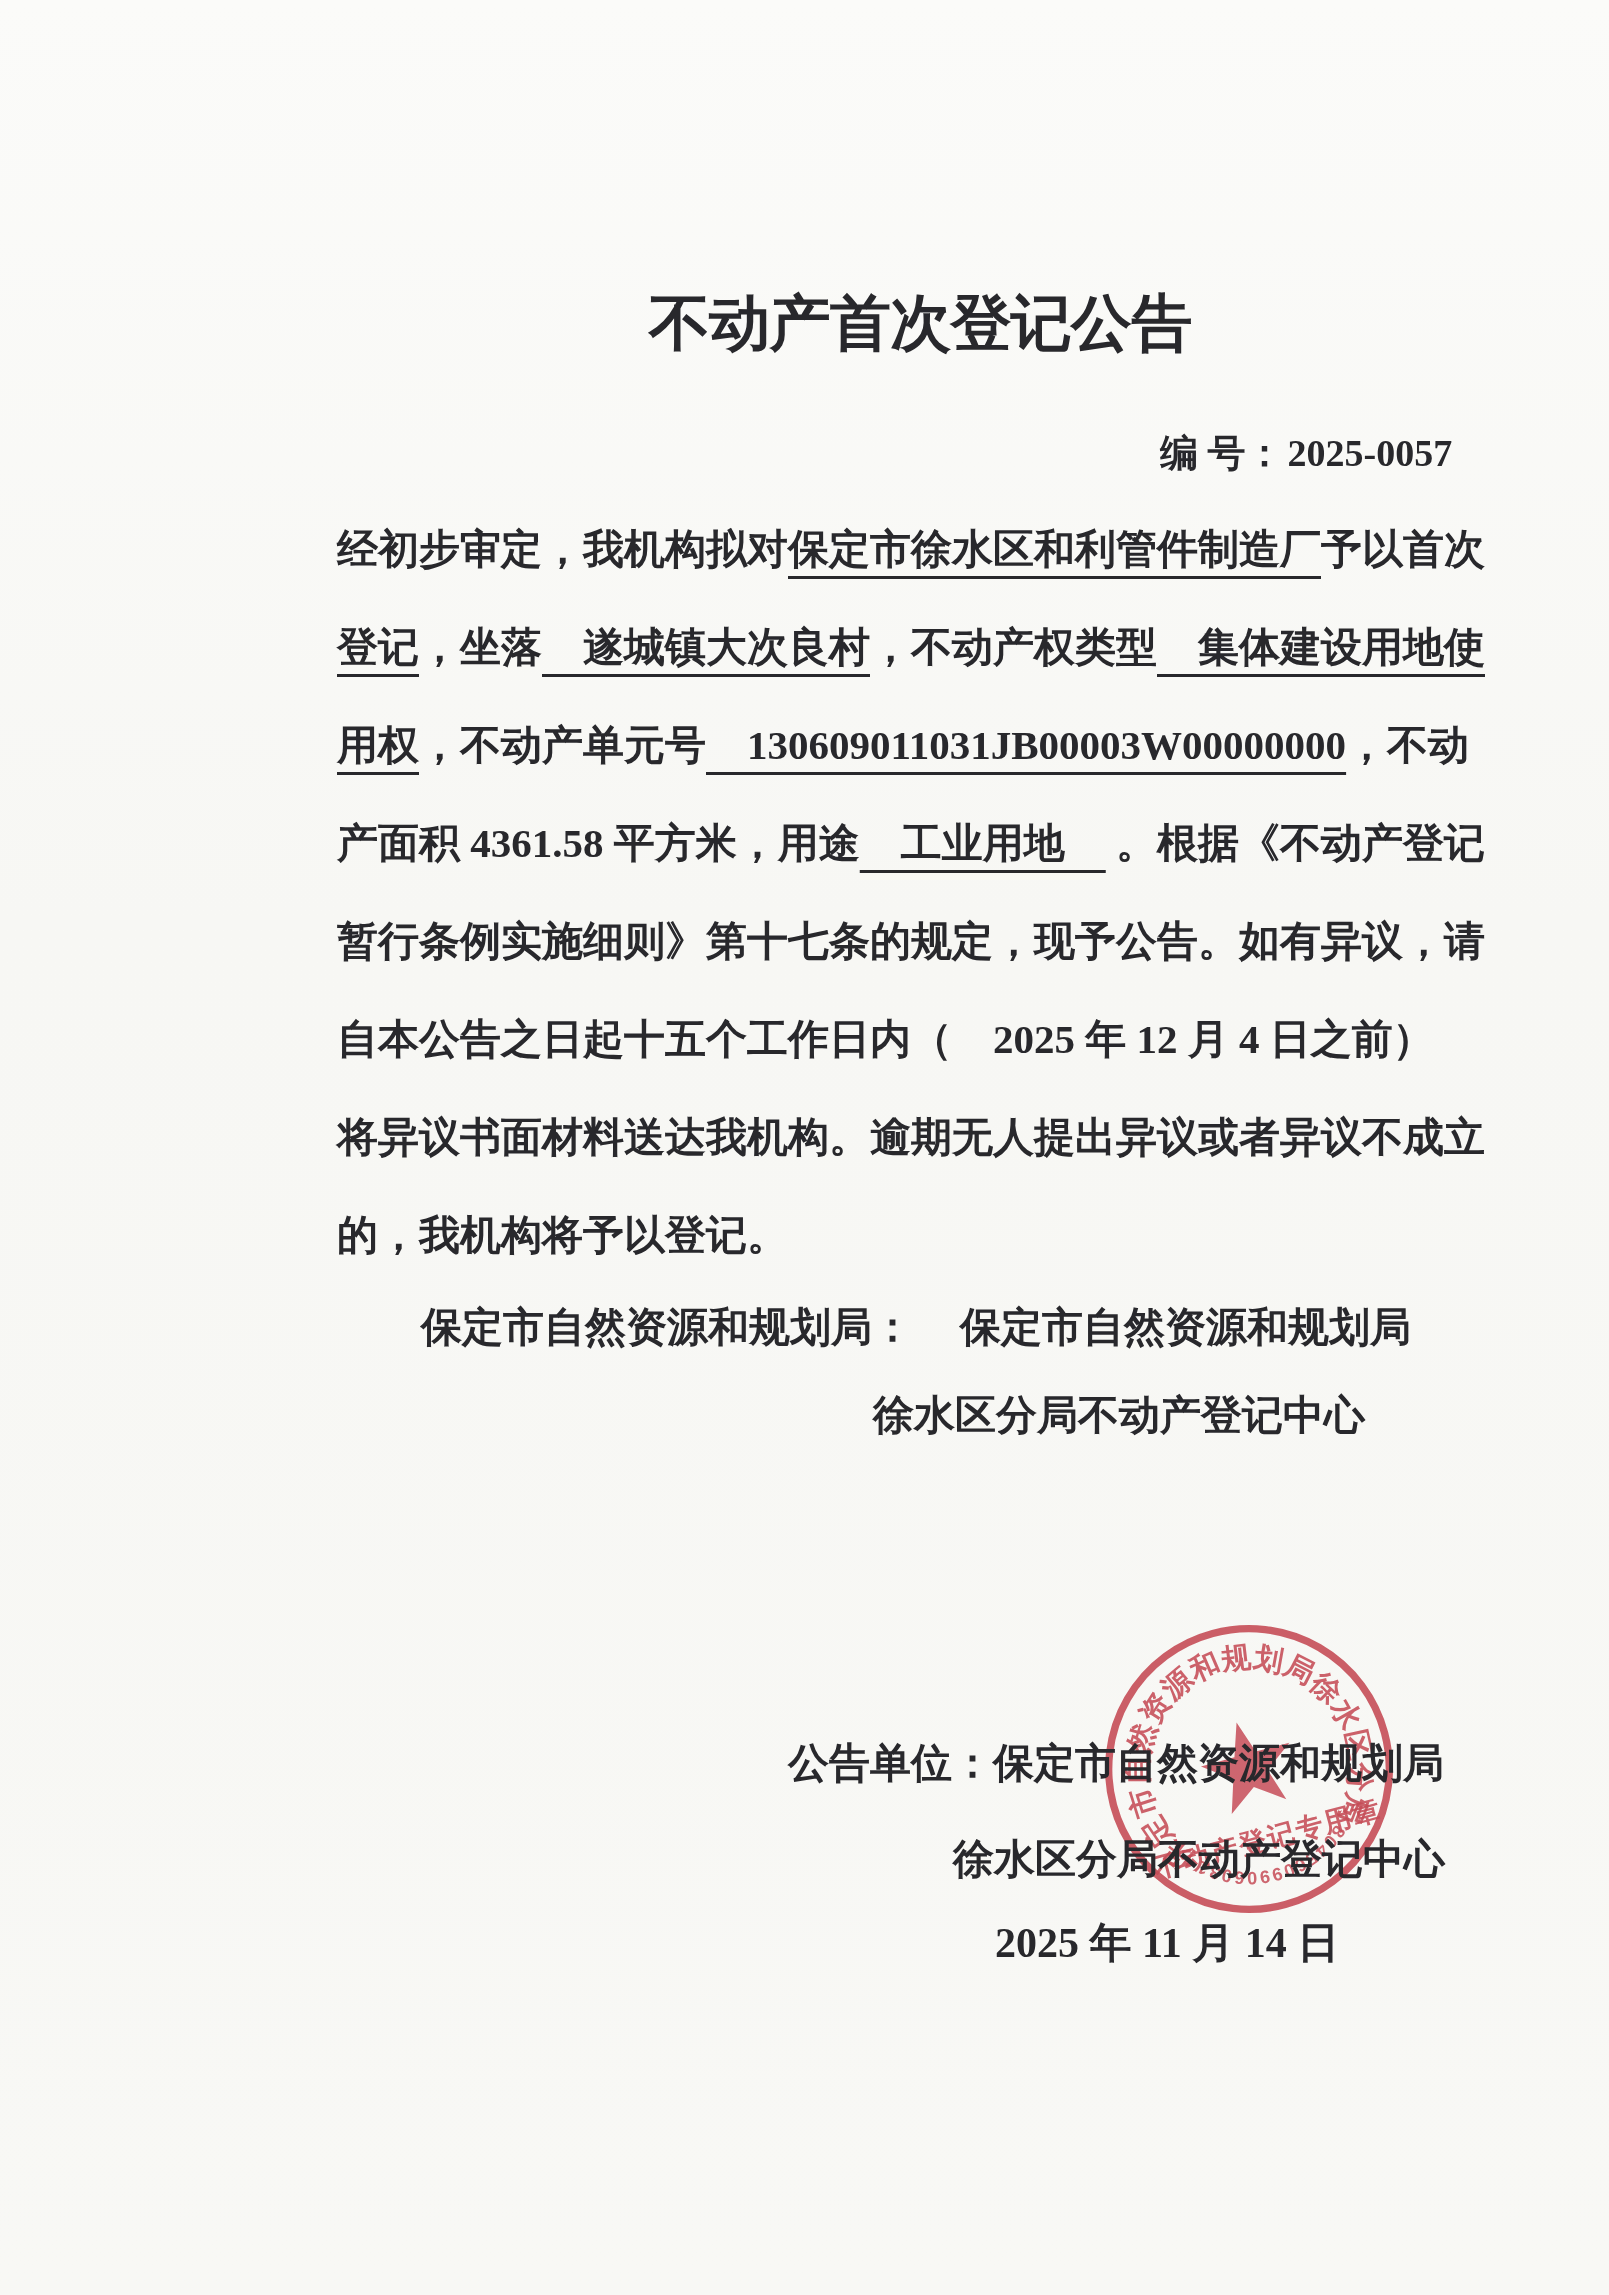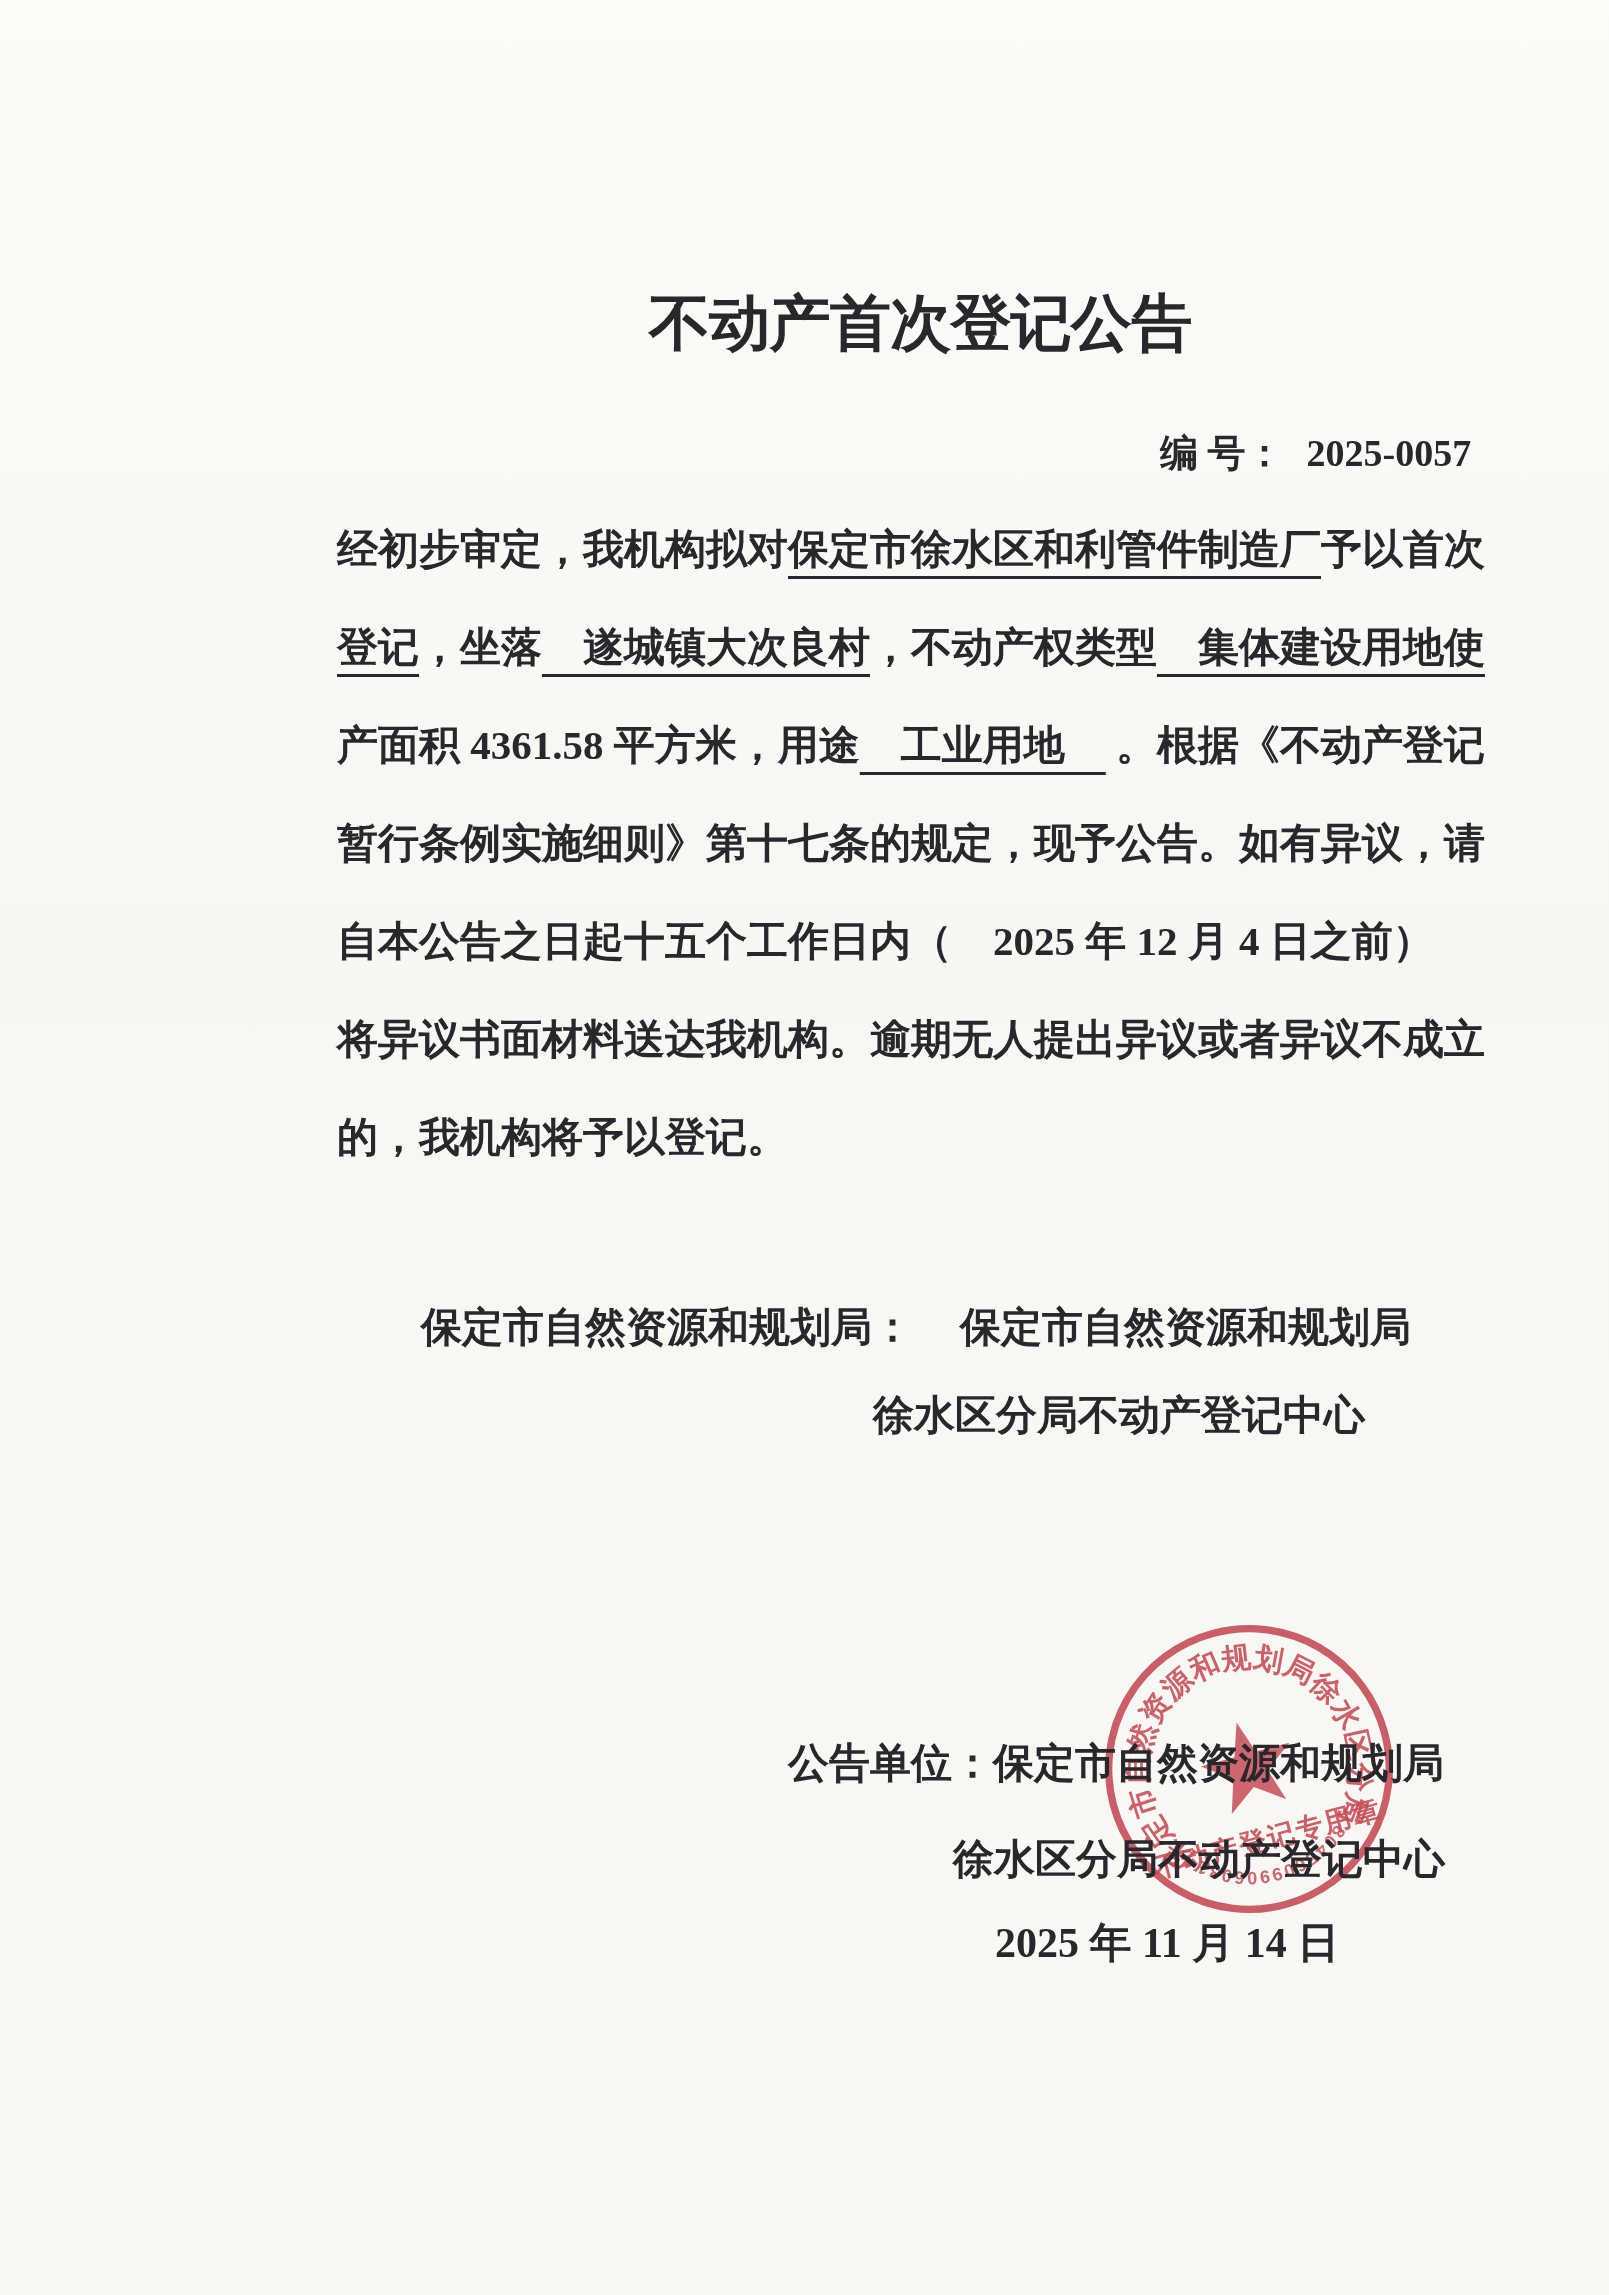--- a/index.html
+++ b/index.html
@@ -14,21 +14,21 @@
   }
   .abs{position:absolute;white-space:nowrap;}
   .title{
     left:649px;top:283px;
     font-size:61px;font-weight:700;letter-spacing:-0.7px;
   }
   .doc-no{
     left:1160px;top:428px;
     font-size:38px;font-weight:700;
   }
-  .doc-no .val{margin-left:23px;}
+  .doc-no .val{margin-left:4px;}
   .body-text{
     left:337px;top:500px;width:1162px;
     font-size:41px;line-height:98px;font-weight:600;
     white-space:nowrap;
   }
   .u{
     text-decoration:underline;
     text-decoration-thickness:2.7px;
     text-underline-offset:12.7px;
     text-align:right;
@@ -61,20 +61,23 @@
   <div class="abs doc-no">
     <span>编 号：</span><span class="val">2025-0057</span>
   </div>
 
   <div class="abs body-text">
     <div>
       <span>经初步审定，我机构拟对</span><span class="u">保定市徐水区和利管件制造厂</span><span>予以首次</span>
     </div>
     <div>
       <span class="u">登记</span><span>，坐落</span><span class="u">　遂城镇大次良村</span><span>，不动产权类型</span><span class="u">　集体建设用地使</span>
+    </div>
+    <div>
+      <span class="u">用权</span><span>，不动产单元号</span><span class="u b">　130609011031JB00003W00000000</span><span>，不动</span>
     </div>
     <div>
       <span>产面积 </span><span class="b">4361.58</span><span> 平方米，用途</span><span class="u">　工业用地　</span><span> 。根据《不动产登记</span>
     </div>
     <div>
       <span>暂行条例实施细则》第十七条的规定，现予公告。如有异议，请</span>
     </div>
     <div>
       <span>自本公告之日起十五个工作日内（　</span><span class="b">2025</span><span> 年 </span><span class="b">12</span><span> 月 </span><span class="b">4</span><span> 日之前）</span>
     </div>

